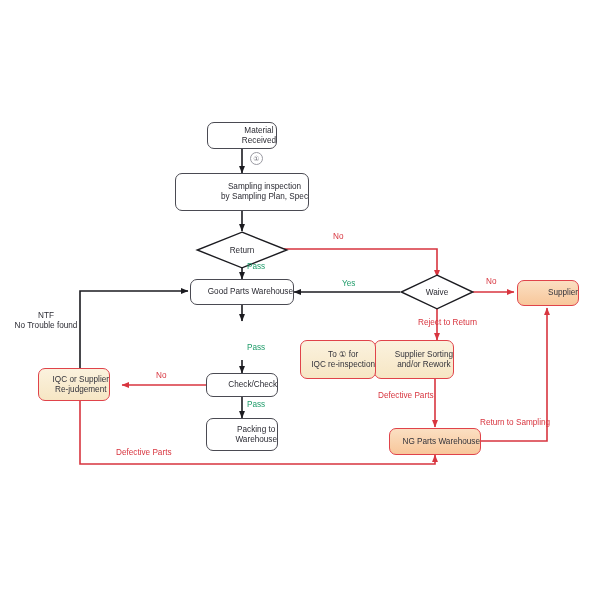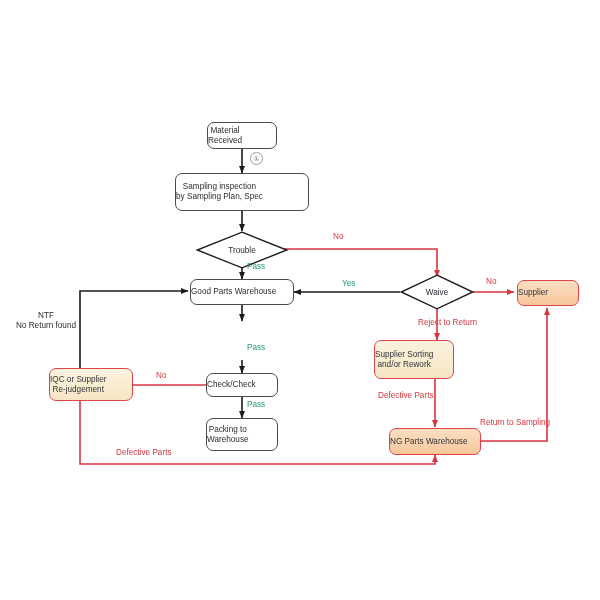--- a/index.html
+++ b/index.html
@@ -25,21 +25,21 @@
     top: 0;
     width: 600px;
     height: 600px;
     overflow: visible;
   }
   .node {
     position: absolute;
     box-sizing: border-box;
     display: flex;
     align-items: center;
-    justify-content: flex-start;
+    justify-content: flex-end;
     text-align: center;
     line-height: 1.18;
     color: #2b2b33;
     z-index: 3;
   }
   .node-plain {
     background: #ffffff;
     border: 1.3px solid #4a4a52;
     border-radius: 7px;
     font-size: 8.2px;
@@ -163,21 +163,21 @@
   <div class="node node-plain" style="left:175px; top:173px; width:134px; height:38px;">
     <span style="white-space:pre-line;">Sampling inspection
 by Sampling Plan, Spec</span>
   </div>
 
   <div class="diamond-wrap" style="left:196px; top:231px; width:92px; height:38px;">
     <svg width="92" height="38" viewBox="0 0 92 38">
       <polygon points="46,1.2 90.8,19 46,36.8 1.2,19" fill="#ffffff" stroke="#1b1b20" stroke-width="1.4"></polygon>
     </svg>
     <div class="diamond-label">
-      <span>Trouble</span>
+      <span>Return</span>
     </div>
   </div>
 
   <div class="node node-plain" style="left:190px; top:279px; width:104px; height:26px;">
     <span>Good Parts Warehouse</span>
   </div>
 
 
   <div class="node node-plain" style="left:206px; top:373px; width:72px; height:24px;">
     <span>Check/Check</span>
@@ -199,22 +199,26 @@
 
   <div class="node node-orange" style="left:517px; top:280px; width:62px; height:26px;">
     <span>Supplier</span>
   </div>
 
   <div class="node node-cream" style="left:374px; top:340px; width:80px; height:39px;">
     <span style="white-space:pre-line;">Supplier Sorting
 and/or Rework</span>
   </div>
 
-
-  <div class="node node-cream" style="left:49px; top:368px; width:84px; height:33px;">
+  <div class="node node-cream" style="left:300px; top:340px; width:76px; height:39px;">
+    <span style="white-space:pre-line;">To ① for
+IQC re-inspection</span>
+  </div>
+
+  <div class="node node-cream" style="left:38px; top:368px; width:72px; height:33px;">
     <span style="white-space:pre-line;">IQC or Supplier
 Re-judgement</span>
   </div>
 
   <div class="node node-orange" style="left:389px; top:428px; width:92px; height:27px;">
     <span>NG Parts Warehouse</span>
   </div>
 
   <div class="edge-label lbl-red" style="left:333px; top:232px;">No</div>
 
@@ -226,21 +230,21 @@
 
   <div class="edge-label lbl-red" style="left:418px; top:310px;margin-top:8px;">Reject to Return</div>
 
   <div class="edge-label lbl-green" style="left:247px; top:343px;">Pass</div>
 
   <div class="edge-label lbl-green" style="left:247px; top:400px;">Pass</div>
 
   <div class="edge-label lbl-red" style="left:156px; top:371px;">No</div>
 
   <div class="edge-label lbl-dark" style="left:12px; top:311px; text-align:center; width:68px;">NTF
-No Return found</div>
+No Trouble found</div>
 
   <div class="edge-label lbl-red" style="left:378px; top:391px;">Defective Parts</div>
 
   <div class="edge-label lbl-red" style="left:116px; top:448px;">Defective Parts</div>
 
   <div class="edge-label lbl-red" style="left:480px; top:418px;">Return to Sampling</div>
 
 </div>
 
 </body></html>

